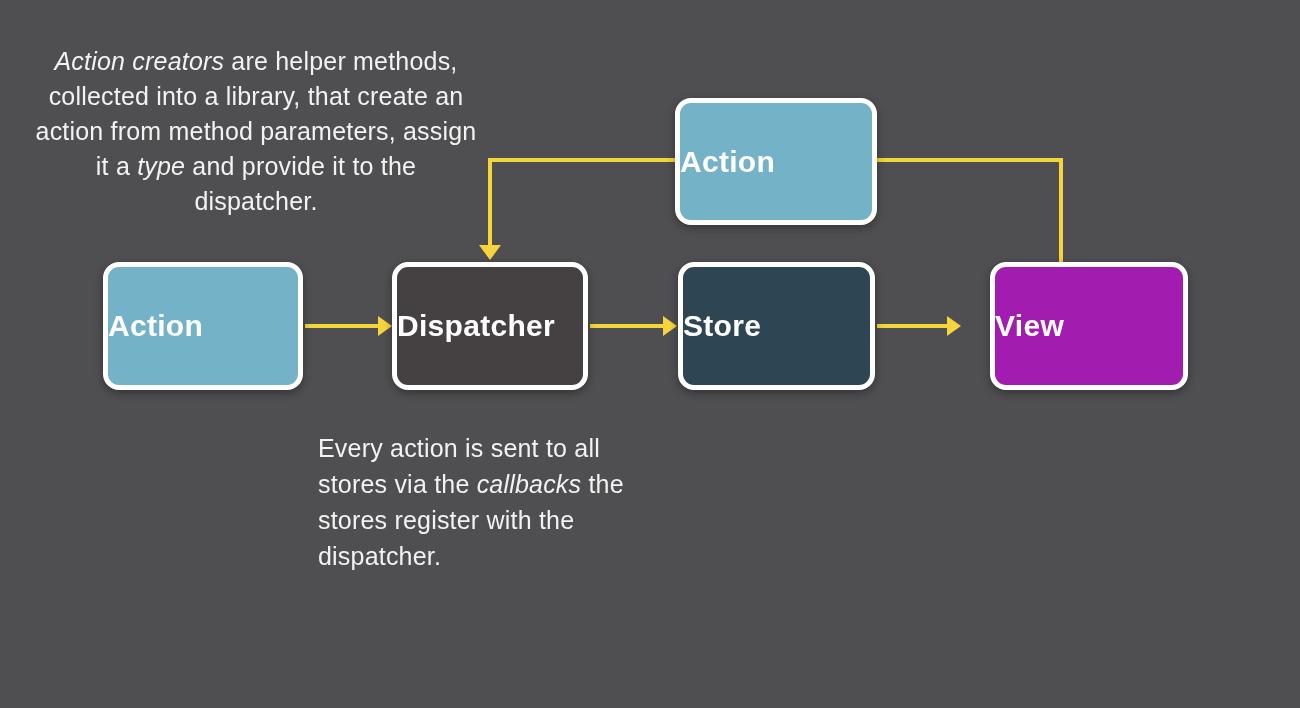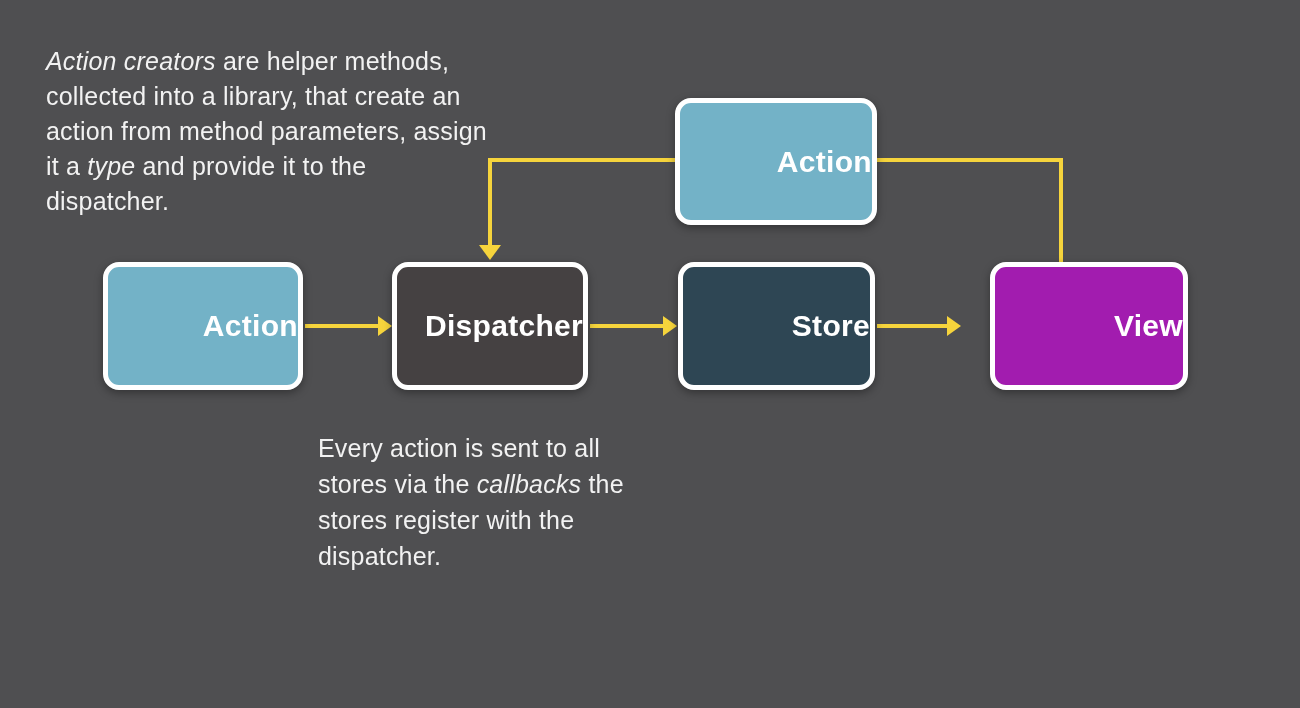--- a/index.html
+++ b/index.html
@@ -20,33 +20,33 @@
   }
   
   .note {
     position: absolute;
     color: var(--body-text);
     font-size: 25px;
     line-height: 36px;
     letter-spacing: 0.2px;
   }
   .note i { font-style: italic; }
-  .note-top-left   { left: 46px;  top: 44px;  width: 448px; line-height: 35px; }
+  .note-top-left   { left: 32px;  top: 44px;  width: 448px; line-height: 35px; text-align: center; }
   .note-dispatcher { left: 318px; top: 430px; width: 330px; }
   .note-view       { left: 697px; top: 430px; width: 584px; }
   .note-view .para + .para { margin-top: 14px; }
   
   .node {
     position: absolute;
     border: 5px solid #fff;
     border-radius: 16px;
     box-shadow: 0 3px 8px rgba(0,0,0,0.35);
     display: flex;
     align-items: center;
-    justify-content: flex-end;
+    justify-content: flex-start;
   }
   .node .label {
     color: var(--label-text);
     font-size: 30px;
     font-weight: bold;
     letter-spacing: 0.3px;
   }
   #node-action-top  { left: 675px; top: 98px;  width: 202px; height: 127px; }
   #node-action-left { left: 103px; top: 262px; width: 200px; height: 128px; }
   #node-dispatcher  { left: 392px; top: 262px; width: 196px; height: 128px; }

